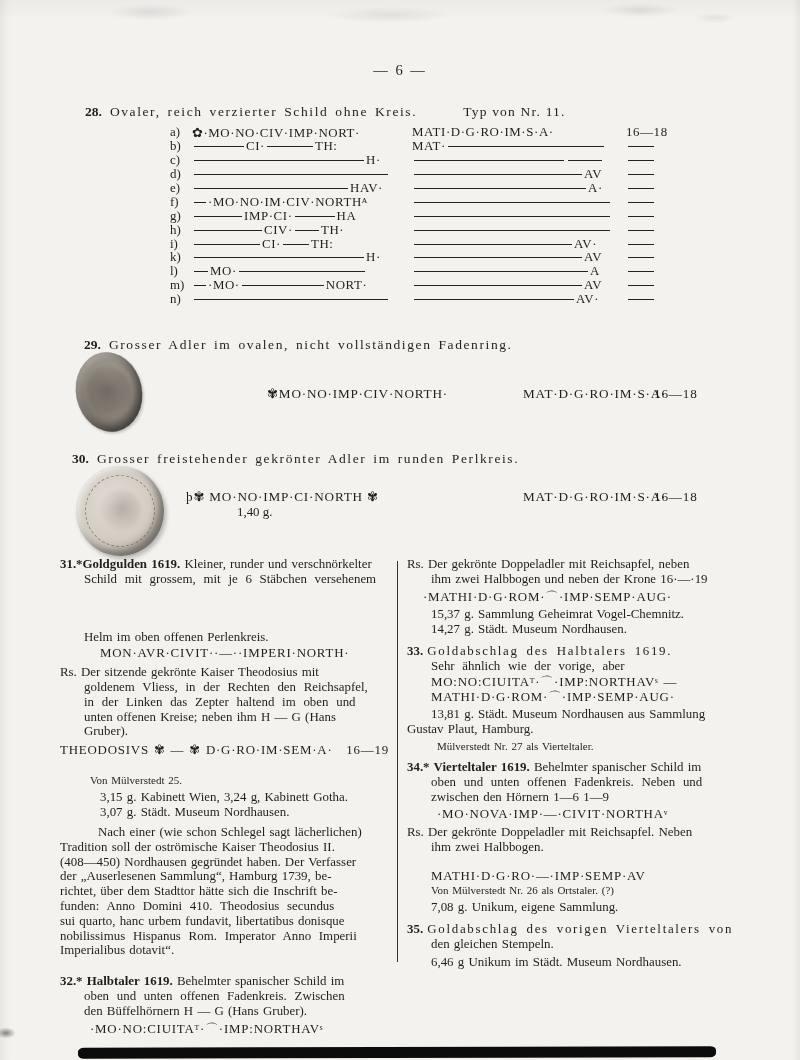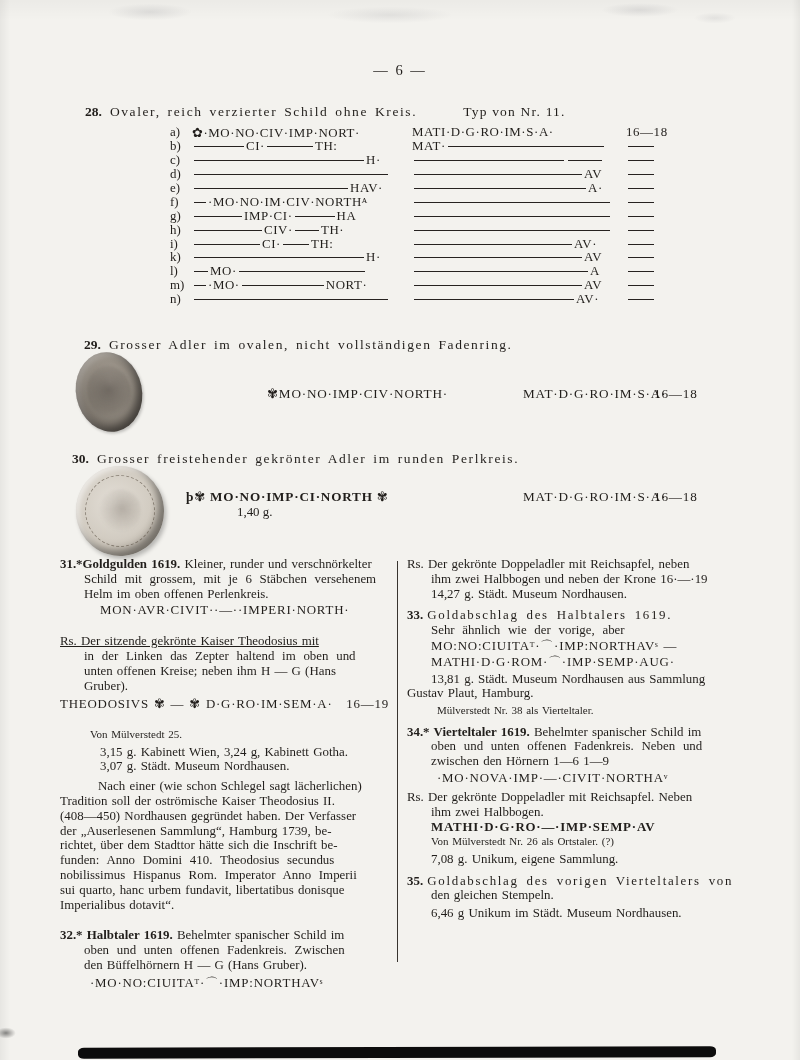--- a/index.html
+++ b/index.html
@@ -270,74 +270,77 @@
   </div>
   <div class="coin29"></div>
   <span class="abs leg" style="left:267px;top:386px;">✾MO·NO·IMP·CIV·NORTH·</span>
   <span class="abs leg" style="left:523px;top:386px;">MAT·D·G·RO·IM·S·A·</span>
   <span class="abs leg" style="left:654px;top:386px;">16—18</span>
 
   <div class="abs ihead" style="left:72px;top:451px;">
     <span class="num">30.</span><span class="sp">Grosser freistehender gekrönter Adler im runden Perlkreis.</span>
   </div>
   <div class="coin30"></div>
-  <span class="abs leg" style="left:186px;top:489px;font-weight:bold;">þ✾ MO·NO·IMP·CI·NORTH ✾</span>
+  <span class="abs leg" style="left:186px;top:489px;">þ✾ MO·NO·IMP·CI·NORTH ✾</span>
   <span class="abs leg" style="left:523px;top:489px;">MAT·D·G·RO·IM·S·A·</span>
   <span class="abs leg" style="left:654px;top:489px;">16—18</span>
   <span class="abs" style="left:237px;top:505px;font-size:12.9px;">1,40 g.</span>
 
   <div class="divider"></div>
   <div class="col colL">
       <div class="tl "><span class="b">31.*Goldgulden 1619. </span><span>Kleiner, runder und verschnörkelter</span></div>
       <div class="tl ws2" style="padding-left: 24px;"><span>Schild mit grossem, mit je 6 Stäbchen versehenem</span></div>
-      <div class="tl " style="padding-left: 24px;"><span>Helm im oben offenen Perlenkreis.</span></div>
+      <div class="tl " style="padding-left: 24px; margin-top: 43px;"><span>Helm im oben offenen Perlenkreis.</span></div>
       <div class="tl leg" style="padding-left: 40px; margin-top: 2px;"><span>MON·AVR·CIVIT··—··IMPERI·NORTH·</span></div>
-      <div class="tl " style="margin-top: 16px; text-decoration: underline;"><span>Rs. Der sitzende gekrönte Kaiser Theodosius mit</span></div>
+      <div class="tl " style="margin-top: 4px;"><span>Rs. Der sitzende gekrönte Kaiser Theodosius mit</span></div>
+      <div class="tl ws2" style="padding-left: 24px;"><span>goldenem Vliess, in der Rechten den Reichsapfel,</span></div>
       <div class="tl ws2" style="padding-left: 24px;"><span>in der Linken das Zepter haltend im oben und</span></div>
       <div class="tl " style="padding-left: 24px;"><span>unten offenen Kreise; neben ihm H — G (Hans</span></div>
       <div class="tl " style="padding-left: 24px;"><span>Gruber).</span></div>
       <div class="tl leg split" style="margin-top: 4px;">
         <span>THEODOSIVS ✾ — ✾ D·G·RO·IM·SEM·A·</span>
         <span class="yrr">16—19</span>
       </div>
       <div class="tl sm" style="padding-left: 30px; margin-top: 16px;"><span>Von Mülverstedt 25.</span></div>
       <div class="tl " style="padding-left: 40px; margin-top: 3px;"><span>3,15 g.  Kabinett Wien, 3,24 g, Kabinett Gotha.</span></div>
       <div class="tl " style="padding-left: 40px;"><span>3,07 g.  Städt. Museum Nordhausen.</span></div>
       <div class="tl " style="padding-left: 38px; margin-top: 5px;"><span>Nach einer (wie schon Schlegel sagt lächerlichen)</span></div>
       <div class="tl "><span>Tradition soll der oströmische Kaiser Theodosius II.</span></div>
       <div class="tl "><span>(408—450) Nordhausen gegründet haben. Der Verfasser</span></div>
       <div class="tl "><span>der „Auserlesenen Sammlung“, Hamburg 1739, be-</span></div>
       <div class="tl "><span>richtet, über dem Stadttor hätte sich die Inschrift be-</span></div>
       <div class="tl ws2"><span>funden: Anno Domini 410. Theodosius secundus</span></div>
+      <div class="tl "><span>sui quarto, hanc urbem fundavit, libertatibus donisque</span></div>
       <div class="tl ws2"><span>nobilissimus Hispanus Rom. Imperator Anno Imperii</span></div>
-      <div class="tl "><span>sui quarto, hanc urbem fundavit, libertatibus donisque</span></div>
       <div class="tl "><span>Imperialibus dotavit“.</span></div>
       <div class="tl " style="margin-top: 16px;"><span class="b">32.* Halbtaler 1619.  </span><span>Behelmter spanischer Schild im</span></div>
       <div class="tl ws2" style="padding-left: 24px;"><span>oben und unten offenen Fadenkreis. Zwischen</span></div>
       <div class="tl " style="padding-left: 24px;"><span>den Büffelhörnern H — G (Hans Gruber).</span></div>
       <div class="tl leg" style="padding-left: 30px; margin-top: 3px;"><span>·MO·NO:CIUITAᵀ·⌒·IMP:NORTHAVˢ</span></div>
     </div>
   <div class="col colR">
       <div class="tl "><span>Rs. Der gekrönte Doppeladler mit Reichsapfel, neben</span></div>
       <div class="tl " style="padding-left: 24px;"><span>ihm zwei Halbbogen und neben der Krone 16·—·19</span></div>
+      <div class="tl leg" style="padding-left: 16px; margin-top: 3px;"><span>·MATHI·D·G·ROM·⌒·IMP·SEMP·AUG·</span></div>
+      <div class="tl " style="padding-left: 24px; margin-top: 3px;"><span>15,37 g.  Sammlung Geheimrat Vogel-Chemnitz.</span></div>
       <div class="tl " style="padding-left: 24px;"><span>14,27 g.  Städt. Museum Nordhausen.</span></div>
       <div class="tl " style="margin-top: 7px;"><span class="b">33. </span><span class="sp">Goldabschlag des Halbtalers 1619.</span></div>
       <div class="tl ws2" style="padding-left: 24px;"><span>Sehr ähnlich wie der vorige, aber</span></div>
       <div class="tl leg" style="padding-left: 24px; margin-top: 1px;"><span>MO:NO:CIUITAᵀ·⌒·IMP:NORTHAVˢ —</span></div>
       <div class="tl leg" style="padding-left: 24px; margin-top: 1px;"><span>MATHI·D·G·ROM·⌒·IMP·SEMP·AUG·</span></div>
       <div class="tl " style="padding-left: 24px; margin-top: 2px;"><span>13,81 g.  Städt. Museum Nordhausen aus Sammlung</span></div>
       <div class="tl "><span>Gustav Plaut, Hamburg.</span></div>
-      <div class="tl sm" style="padding-left: 30px; margin-top: 3px;"><span>Mülverstedt Nr. 38 als Vierteltaler.</span></div>
+      <div class="tl sm" style="padding-left: 30px; margin-top: 3px;"><span>Mülverstedt Nr. 27 als Vierteltaler.</span></div>
       <div class="tl " style="margin-top: 7px;"><span class="b">34.* Vierteltaler 1619.  </span><span>Behelmter spanischer Schild im</span></div>
       <div class="tl ws2" style="padding-left: 24px;"><span>oben und unten offenen Fadenkreis.  Neben und</span></div>
       <div class="tl " style="padding-left: 24px;"><span>zwischen den Hörnern 1—6 1—9</span></div>
       <div class="tl leg" style="padding-left: 30px; margin-top: 2px;"><span>·MO·NOVA·IMP·—·CIVIT·NORTHAᵛ</span></div>
       <div class="tl " style="margin-top: 4px;"><span>Rs. Der gekrönte Doppeladler mit Reichsapfel.  Neben</span></div>
       <div class="tl " style="padding-left: 24px;"><span>ihm zwei Halbbogen.</span></div>
-      <div class="tl leg" style="padding-left: 24px; margin-top: 1px; font-weight: bold;"><span>MATHI·D·G·RO·—·IMP·SEMP·AV</span></div>
+      <div class="tl leg" style="padding-left: 24px; margin-top: 14px;"><span>MATHI·D·G·RO·—·IMP·SEMP·AV</span></div>
       <div class="tl sm" style="padding-left: 24px;"><span>Von Mülverstedt Nr. 26 als Ortstaler. (?)</span></div>
       <div class="tl " style="padding-left: 24px; margin-top: 3px;"><span>7,08 g.  Unikum, eigene Sammlung.</span></div>
       <div class="tl " style="margin-top: 7px;"><span class="b">35. </span><span class="sp">Goldabschlag des vorigen Vierteltalers von</span></div>
       <div class="tl " style="padding-left: 24px;"><span>den gleichen Stempeln.</span></div>
       <div class="tl " style="padding-left: 24px; margin-top: 3px;"><span>6,46 g Unikum im Städt. Museum Nordhausen.</span></div>
     </div>
 
   <div class="scanbar"></div>
 
 </div>

